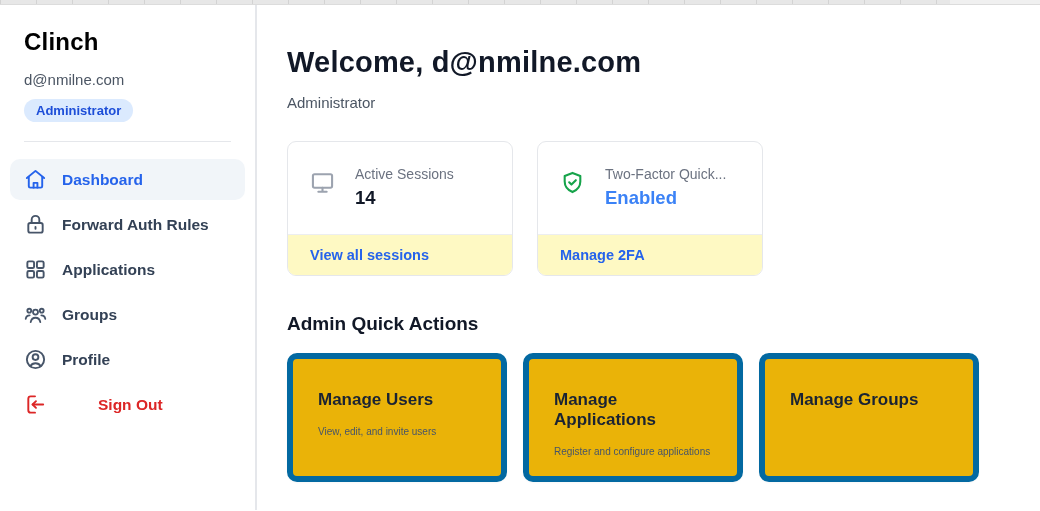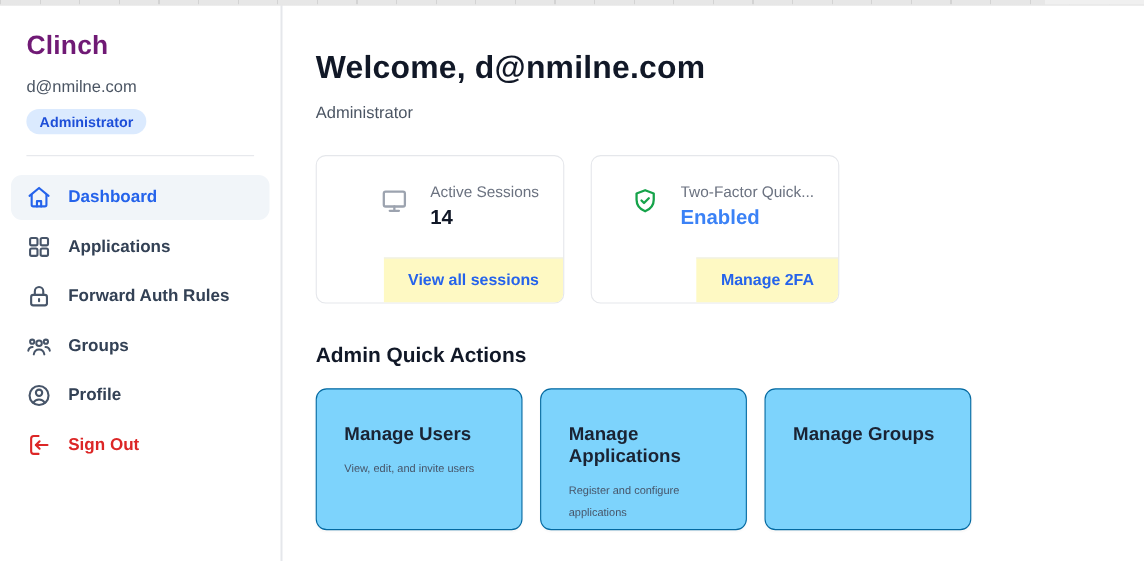--- a/index.html
+++ b/index.html
@@ -25,21 +25,21 @@
   
   .app { display: flex; height: 505px; }
 
   .sidebar {
     width: 257px;
     flex: 0 0 257px;
     border-right: 2px solid #e5e7eb;
     padding-top: 23px;
     background: #ffffff;
   }
-  .brand { font-size: 24px; font-weight: 700; color: #701a75; padding: 0 24px; letter-spacing: .2px; }
+  .brand { font-size: 24px; font-weight: 700; color: #000000; padding: 0 24px; letter-spacing: .2px; }
   .email { font-size: 15px; color: #4b5563; padding: 0 24px; margin-top: 15px; }
   .badge-row { padding: 0 24px; margin-top: 11px; }
   .role-badge {
     display: inline-block;
     background: #dbeafe; color: #1d4ed8;
     font-size: 13px; font-weight: 700;
     padding: 4px 12px; border-radius: 999px;
   }
   .side-divider { border: none; border-top: 1px solid #e5e7eb; margin: 19px 24px 0 24px; }
 
@@ -50,36 +50,35 @@
     padding: 9px 14px;
     border-radius: 10px;
     cursor: pointer;
     color: #334155;
   }
   .nav-item .nav-ic { width: 23px; height: 23px; display: inline-flex; color: #475569; flex: 0 0 23px; }
   .nav-item .nav-ic svg { width: 100%; height: 100%; }
   .nav-item .nav-label { margin-left: 15px; font-size: 15.5px; font-weight: 600; }
   .nav-item.active { background: #f1f5f9; color: #2563eb; }
   .nav-item.active .nav-ic { color: #2563eb; }
-  .nav-item.danger { color: #dc2626; }
+  .nav-item.danger { color: #dc2626; gap: 36px; }
   .nav-item.danger .nav-ic { color: #dc2626; }
 
   
   main { flex: 1; padding: 41px 32px 0 30px; background: #ffffff; }
   .welcome-title { font-size: 29px; font-weight: 700; color: #111827; letter-spacing: .2px; }
   .welcome-subtitle { font-size: 15px; color: #4b5563; margin-top: 15px; }
 
   .stat-row { display: flex; gap: 24px; margin-top: 30px; }
   .stat-card {
     width: 226px; height: 135px;
     border: 1px solid #e5e7eb; border-radius: 9px;
     background: #ffffff;
     display: flex; flex-direction: column;
     overflow: hidden;
-    align-items: flex-end;
   }
   .stat-body { display: flex; align-items: flex-start; padding: 24px 22px 0 22px; flex: 1; }
   .stat-ic { width: 25px; height: 25px; margin-top: 4px; }
   .stat-ic svg { width: 100%; height: 100%; }
   .ic-gray { color: #9ca3af; }
   .ic-green { color: #16a34a; }
   .stat-text { margin-left: 20px; min-width: 0; }
   .stat-label {
     font-size: 14px; color: #6b7280;
     white-space: nowrap; overflow: hidden; text-overflow: ellipsis;
@@ -89,23 +88,23 @@
   .stat-footer {
     border-top: 1px solid #eceef1;
     background: #fef9c3;
     padding: 11px 22px;
   }
   .stat-footer a { font-size: 14.5px; font-weight: 600; color: #2563eb; text-decoration: none; cursor: pointer; }
 
   .qa-title { font-size: 19px; font-weight: 700; color: #111827; margin-top: 37px; }
   .qa-row { display: flex; gap: 16px; margin-top: 18px; }
   .qa-card {
-    width: 188px; height: 129px;
-    border: 1px solid #0369a1; border-radius: 10px;
-    background: #7dd3fc;
+    width: 220px; height: 129px;
+    border: 6px solid #0369a1; border-radius: 10px;
+    background: #eab308;
     padding: 31px 25px 0 25px;
     box-shadow: 0 1px 2px rgba(0,0,0,0.03);
     cursor: pointer;
   }
   .qa-card-title { font-size: 17px; font-weight: 700; color: #1a2333; }
   .qa-card-desc { font-size: 10px; color: #475569; margin-top: 12px; line-height: 20px; }
 </style>
 </head>
 <body>
 
@@ -131,39 +130,39 @@
               <path d="M5 9.5V19a1.5 1.5 0 0 0 1.5 1.5h11A1.5 1.5 0 0 0 19 19V9.5"></path>
               <path d="M10 20.5v-5h4v5"></path>
             </svg>
         </span>
         <span class="nav-label">Dashboard</span>
       </div>
 
 
       <div class="nav-item">
         <span class="nav-ic">
+          <svg viewBox="0 0 24 24" fill="none" stroke="currentColor" stroke-width="2" stroke-linecap="round" stroke-linejoin="round">
+              <rect x="4.5" y="10.5" width="15" height="10" rx="2"></rect>
+              <path d="M8 10.5V7a4 4 0 0 1 8 0v3.5"></path>
+              <path d="M12 14.5v2"></path>
+            </svg>
+        </span>
+        <span class="nav-label">Forward Auth Rules</span>
+      </div>
+
+      <div class="nav-item">
+        <span class="nav-ic">
           <svg viewBox="0 0 24 24" fill="none" stroke="currentColor" stroke-width="2" stroke-linejoin="round">
               <rect x="3.5" y="3.5" width="7" height="7" rx="1.5"></rect>
               <rect x="13.5" y="3.5" width="7" height="7" rx="1.5"></rect>
               <rect x="3.5" y="13.5" width="7" height="7" rx="1.5"></rect>
               <rect x="13.5" y="13.5" width="7" height="7" rx="1.5"></rect>
             </svg>
         </span>
         <span class="nav-label">Applications</span>
-      </div>
-
-      <div class="nav-item">
-        <span class="nav-ic">
-          <svg viewBox="0 0 24 24" fill="none" stroke="currentColor" stroke-width="2" stroke-linecap="round" stroke-linejoin="round">
-              <rect x="4.5" y="10.5" width="15" height="10" rx="2"></rect>
-              <path d="M8 10.5V7a4 4 0 0 1 8 0v3.5"></path>
-              <path d="M12 14.5v2"></path>
-            </svg>
-        </span>
-        <span class="nav-label">Forward Auth Rules</span>
       </div>
 
       <div class="nav-item">
         <span class="nav-ic">
           <svg viewBox="0 0 24 24" fill="none" stroke="currentColor" stroke-width="1.9" stroke-linecap="round" stroke-linejoin="round">
               <circle cx="12" cy="9.5" r="2.6"></circle>
               <path d="M7 20c.5-3 2.4-4.6 5-4.6s4.5 1.6 5 4.6"></path>
               <circle cx="5.5" cy="8" r="2"></circle>
               <path d="M1.8 16.5c.4-2.3 1.9-3.6 4.1-3.6"></path>
               <circle cx="18.5" cy="8" r="2"></circle>

